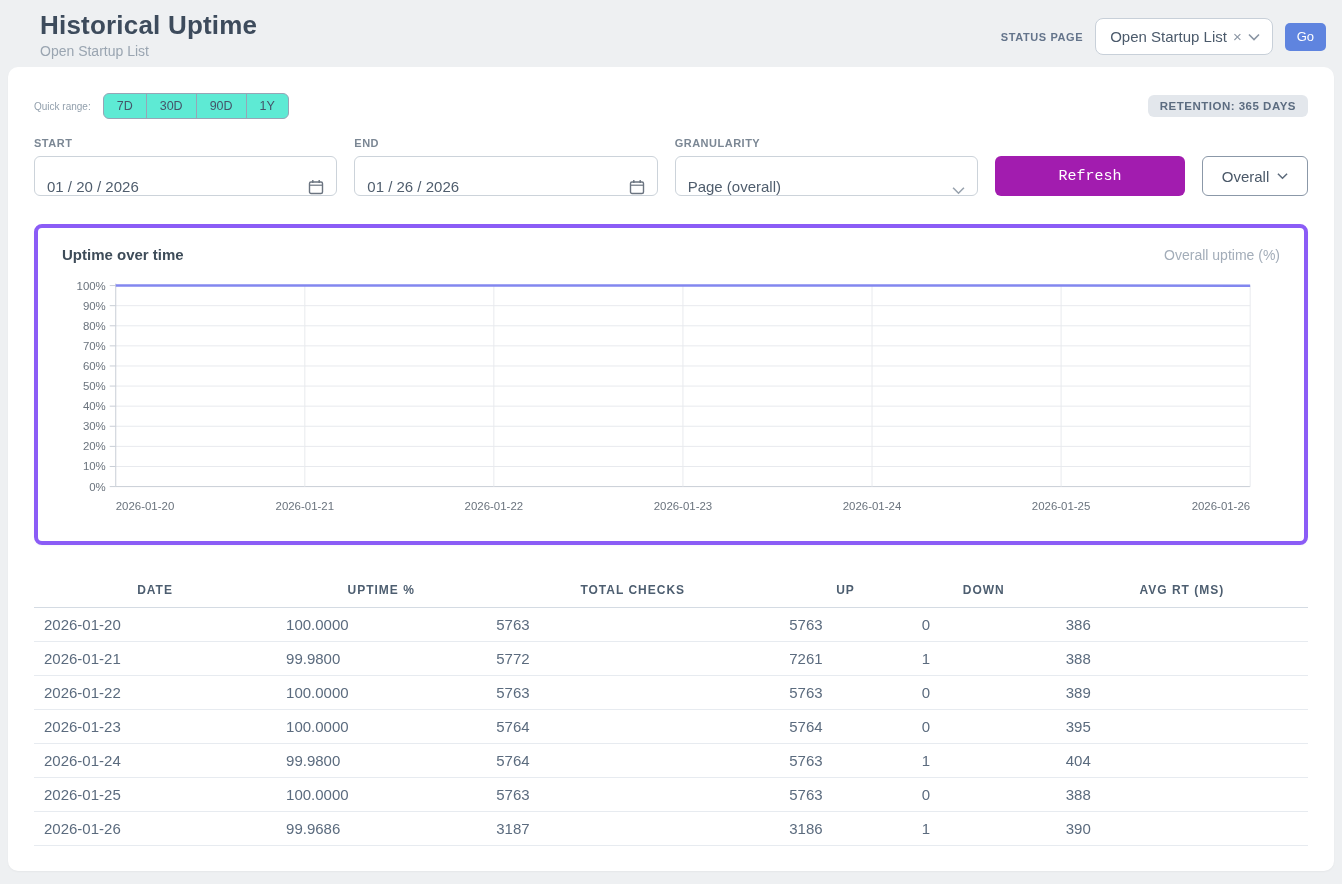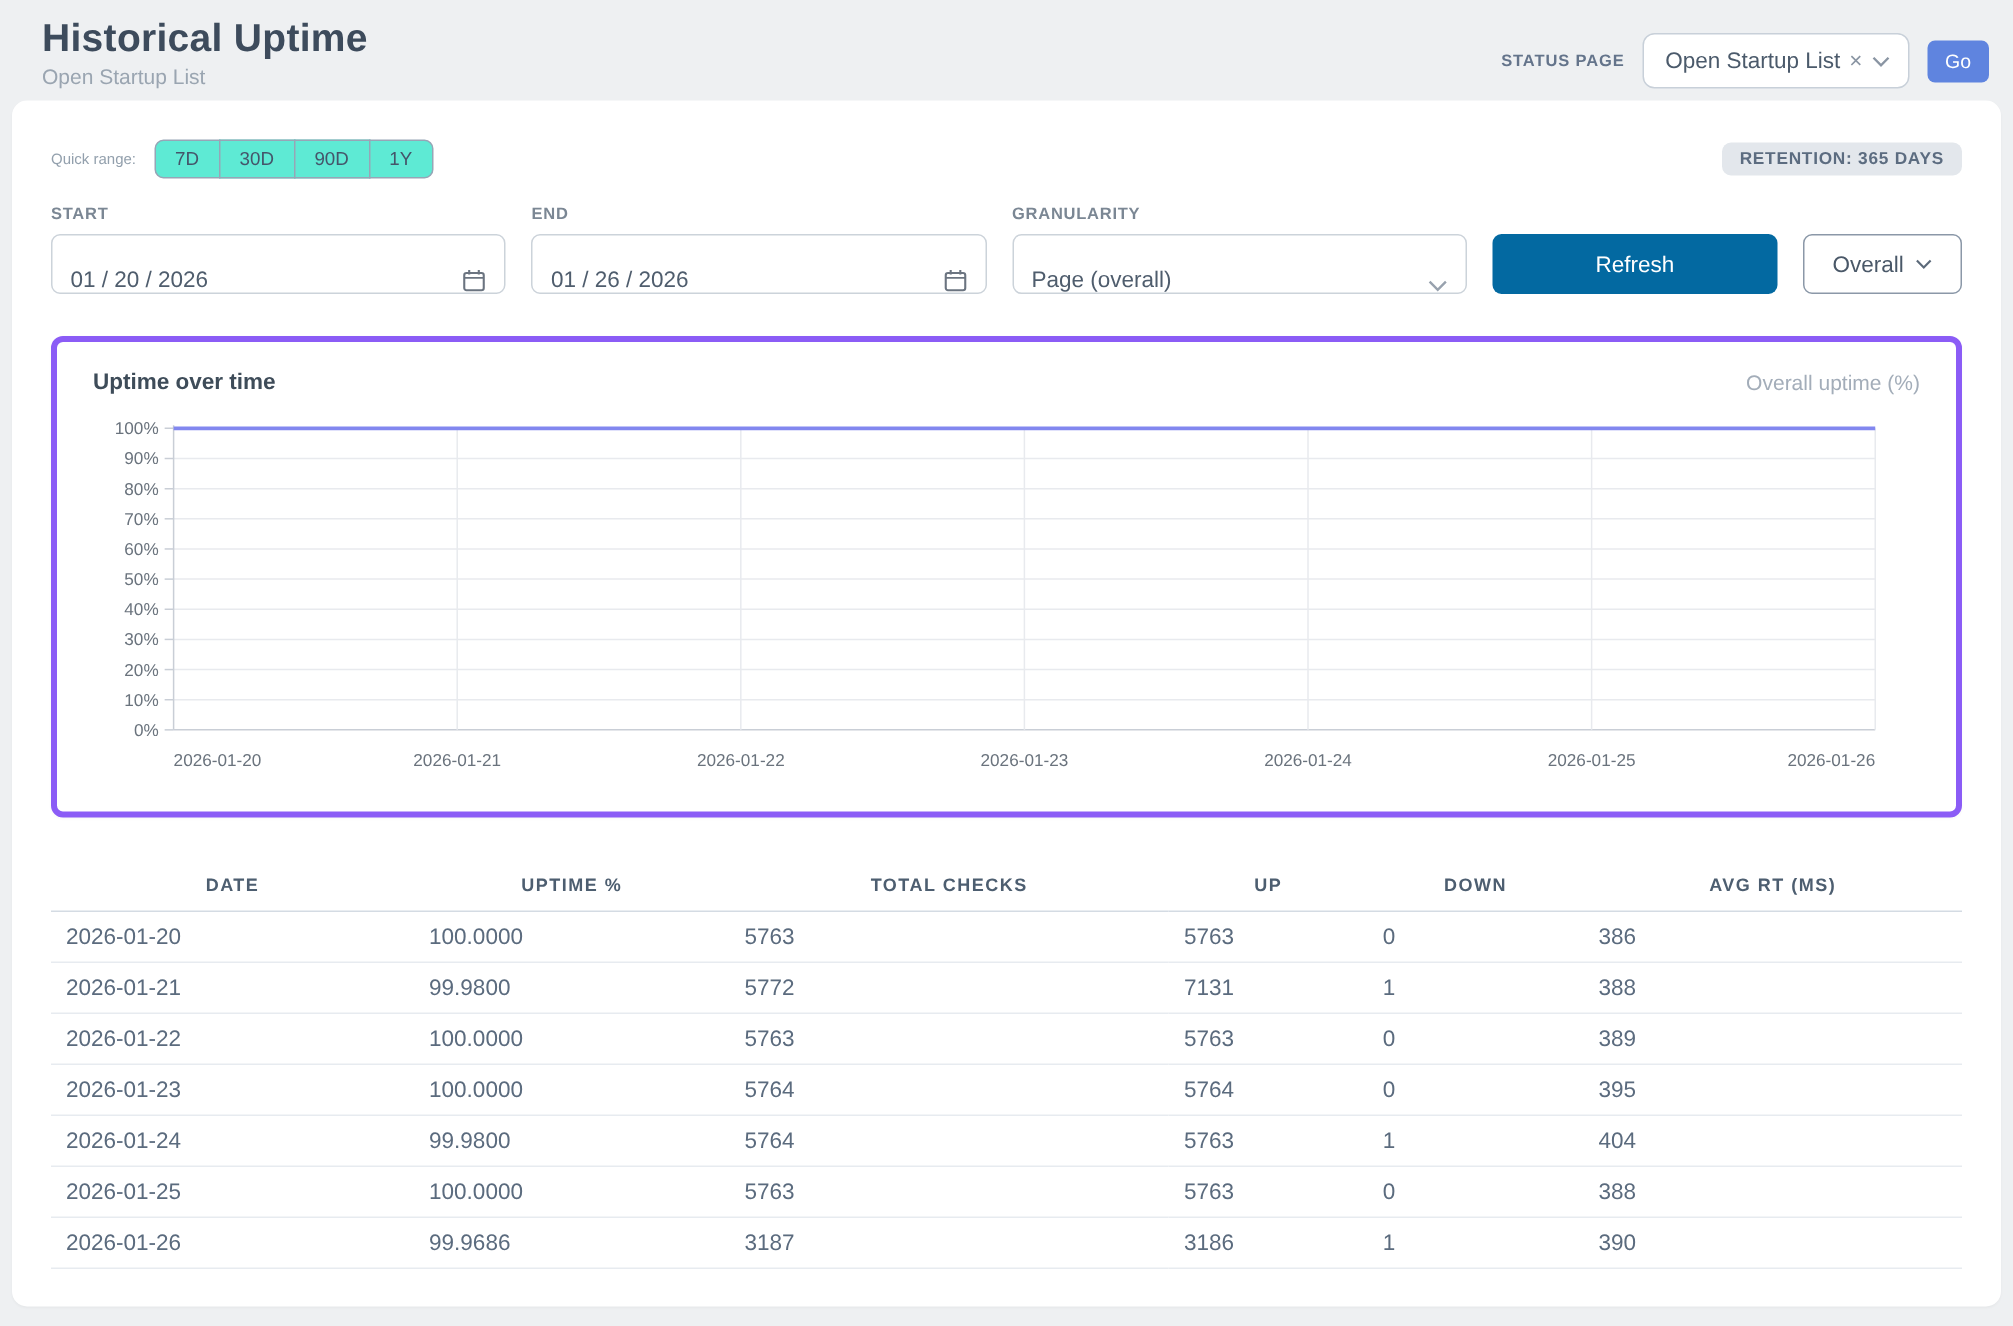--- a/index.html
+++ b/index.html
@@ -5,22 +5,23 @@
   * { margin:0; padding:0; box-sizing:border-box; }
   html,body { width:1342px; height:884px; overflow:hidden; }
   body {
     font-family:"Liberation Sans","DejaVu Sans",sans-serif;
     background:#eef0f2;
     color:#3e4c59;
   }
 
   
   .top-header {
-    display:flex; justify-content:space-between; align-items:flex-end;
+    display:flex; justify-content:space-between; align-items:flex-start;
     padding:10px 16px 8px 28px;
+    margin-left:12px;
   }
   .page-title { font-size:26px; font-weight:bold; color:#3d4b5c; letter-spacing:.2px; }
   .page-subtitle { font-size:14px; color:#9aa5b1; margin-top:2px; }
   .header-right { display:flex; align-items:center; gap:12px; margin-top:8px; }
   .status-page-label { font-size:11px; font-weight:bold; letter-spacing:.6px; color:#64748b; }
   .status-select {
     display:flex; align-items:center; gap:6px;
     background:#fff; border:1px solid #c8d0d9; border-radius:8px;
     height:37px; padding:0 12px 0 14px; min-width:160px;
     font-size:15px; color:#4b5a6b; cursor:pointer;
@@ -64,23 +65,23 @@
   }
   .input-box {
     display:flex; align-items:flex-end; justify-content:space-between;
     height:40px; border:1px solid #ccd3da; border-radius:6px;
     padding:0 12px; background:#fff; font-size:15px; color:#4f5d6d;
     cursor:text;
   }
   .select-box { cursor:pointer; }
   .cal-icon, .sel-chev { flex:0 0 auto; }
   .refresh-btn {
-    width:190px; height:40px; background:#0369a1; color:#fff;
+    width:190px; height:40px; background:#a21caf; color:#fff;
     border:none; border-radius:6px; font-size:15px; cursor:pointer;
-    font-family:Liberation Sans, sans-serif;
+    font-family:Liberation Mono, monospace;
   }
   .export-btn {
     width:106px; height:40px; background:#fff; border:1px solid #8b98a8;
     border-radius:6px; font-size:15px; color:#4a5868; cursor:pointer;
     display:flex; align-items:center; justify-content:center; gap:8px;
     font-family:inherit;
   }
 
   
   .chart-card {
@@ -265,21 +266,21 @@
           <td>100.0000</td>
           <td>5763</td>
           <td>5763</td>
           <td>0</td>
           <td>386</td>
         </tr>
         <tr>
           <td>2026-01-21</td>
           <td>99.9800</td>
           <td>5772</td>
-          <td>7131</td>
+          <td>7261</td>
           <td>1</td>
           <td>388</td>
         </tr>
         <tr>
           <td>2026-01-22</td>
           <td>100.0000</td>
           <td>5763</td>
           <td>5763</td>
           <td>0</td>
           <td>389</td>

